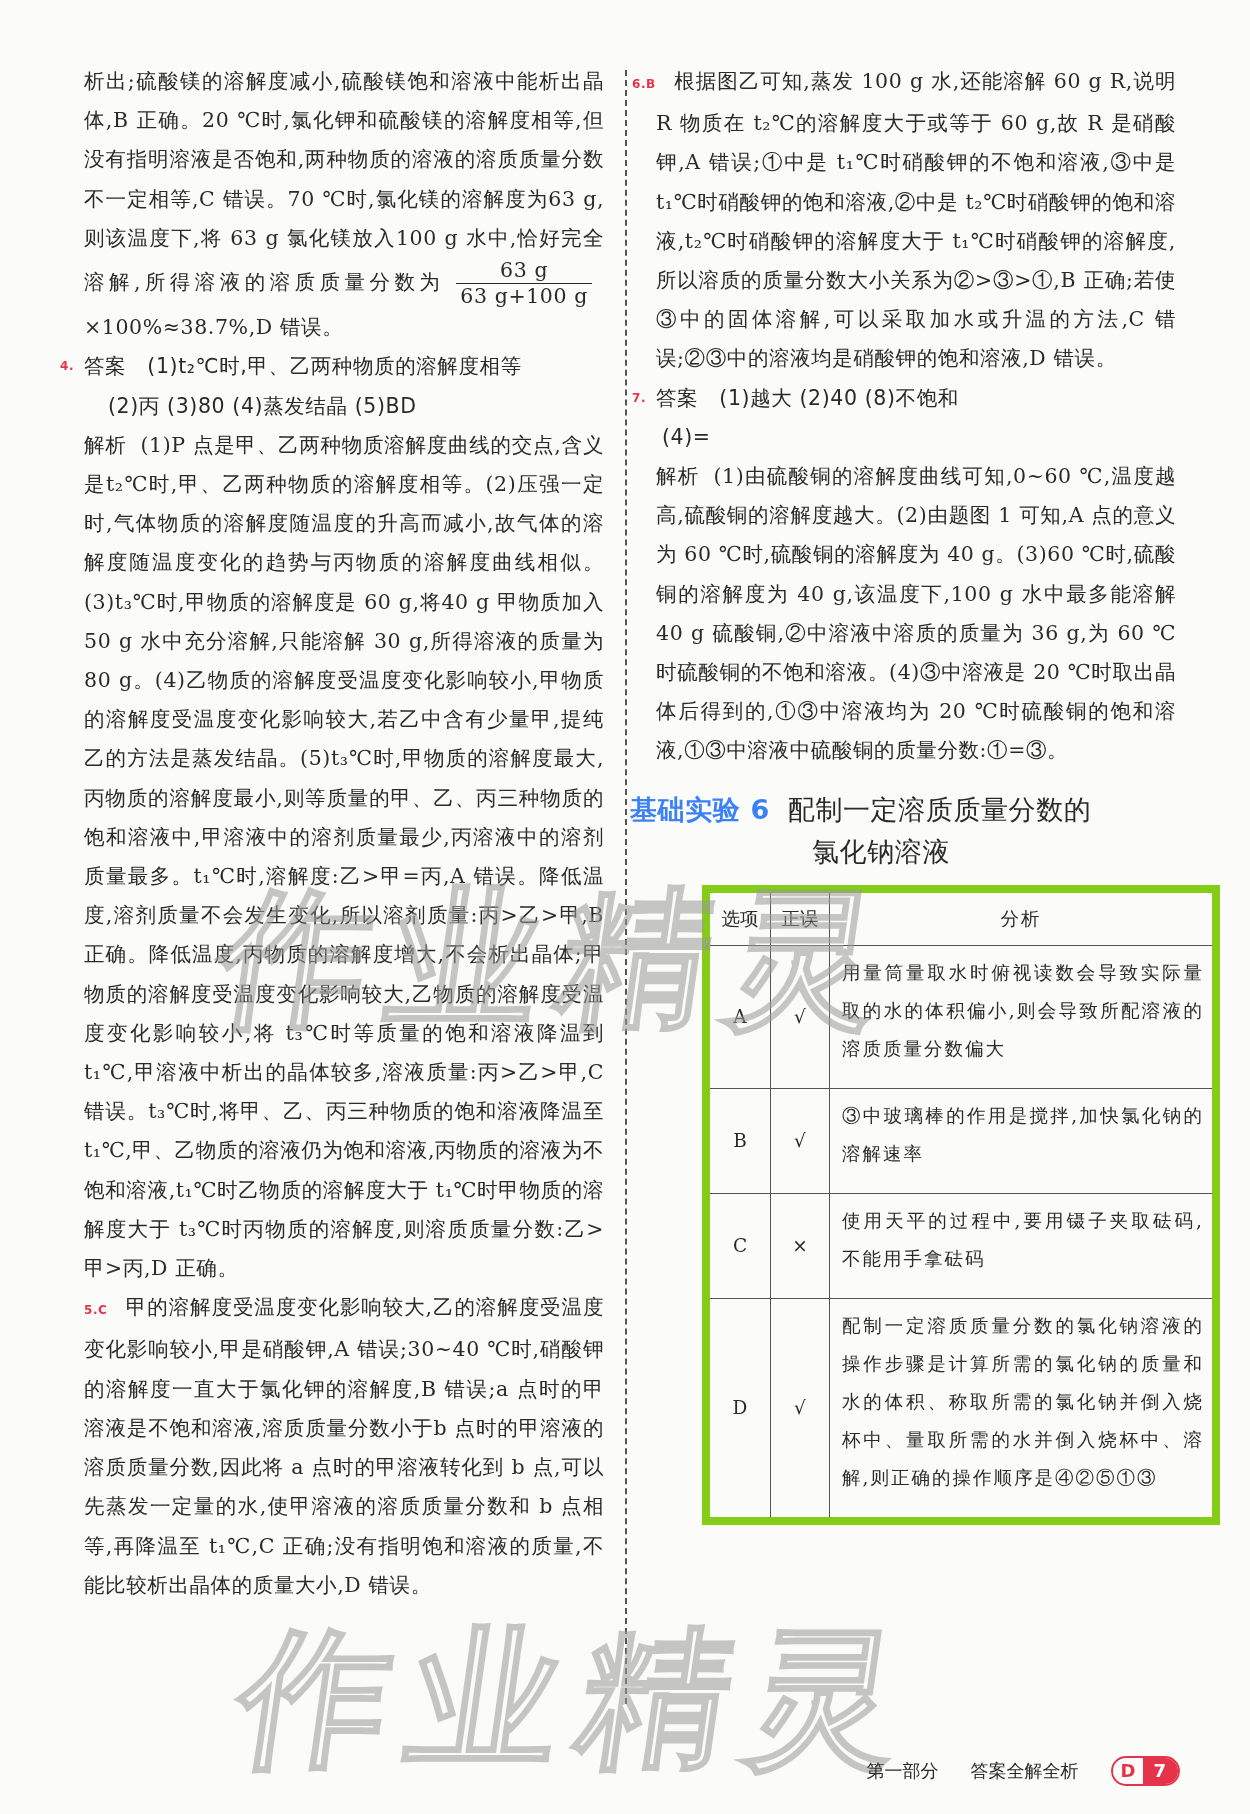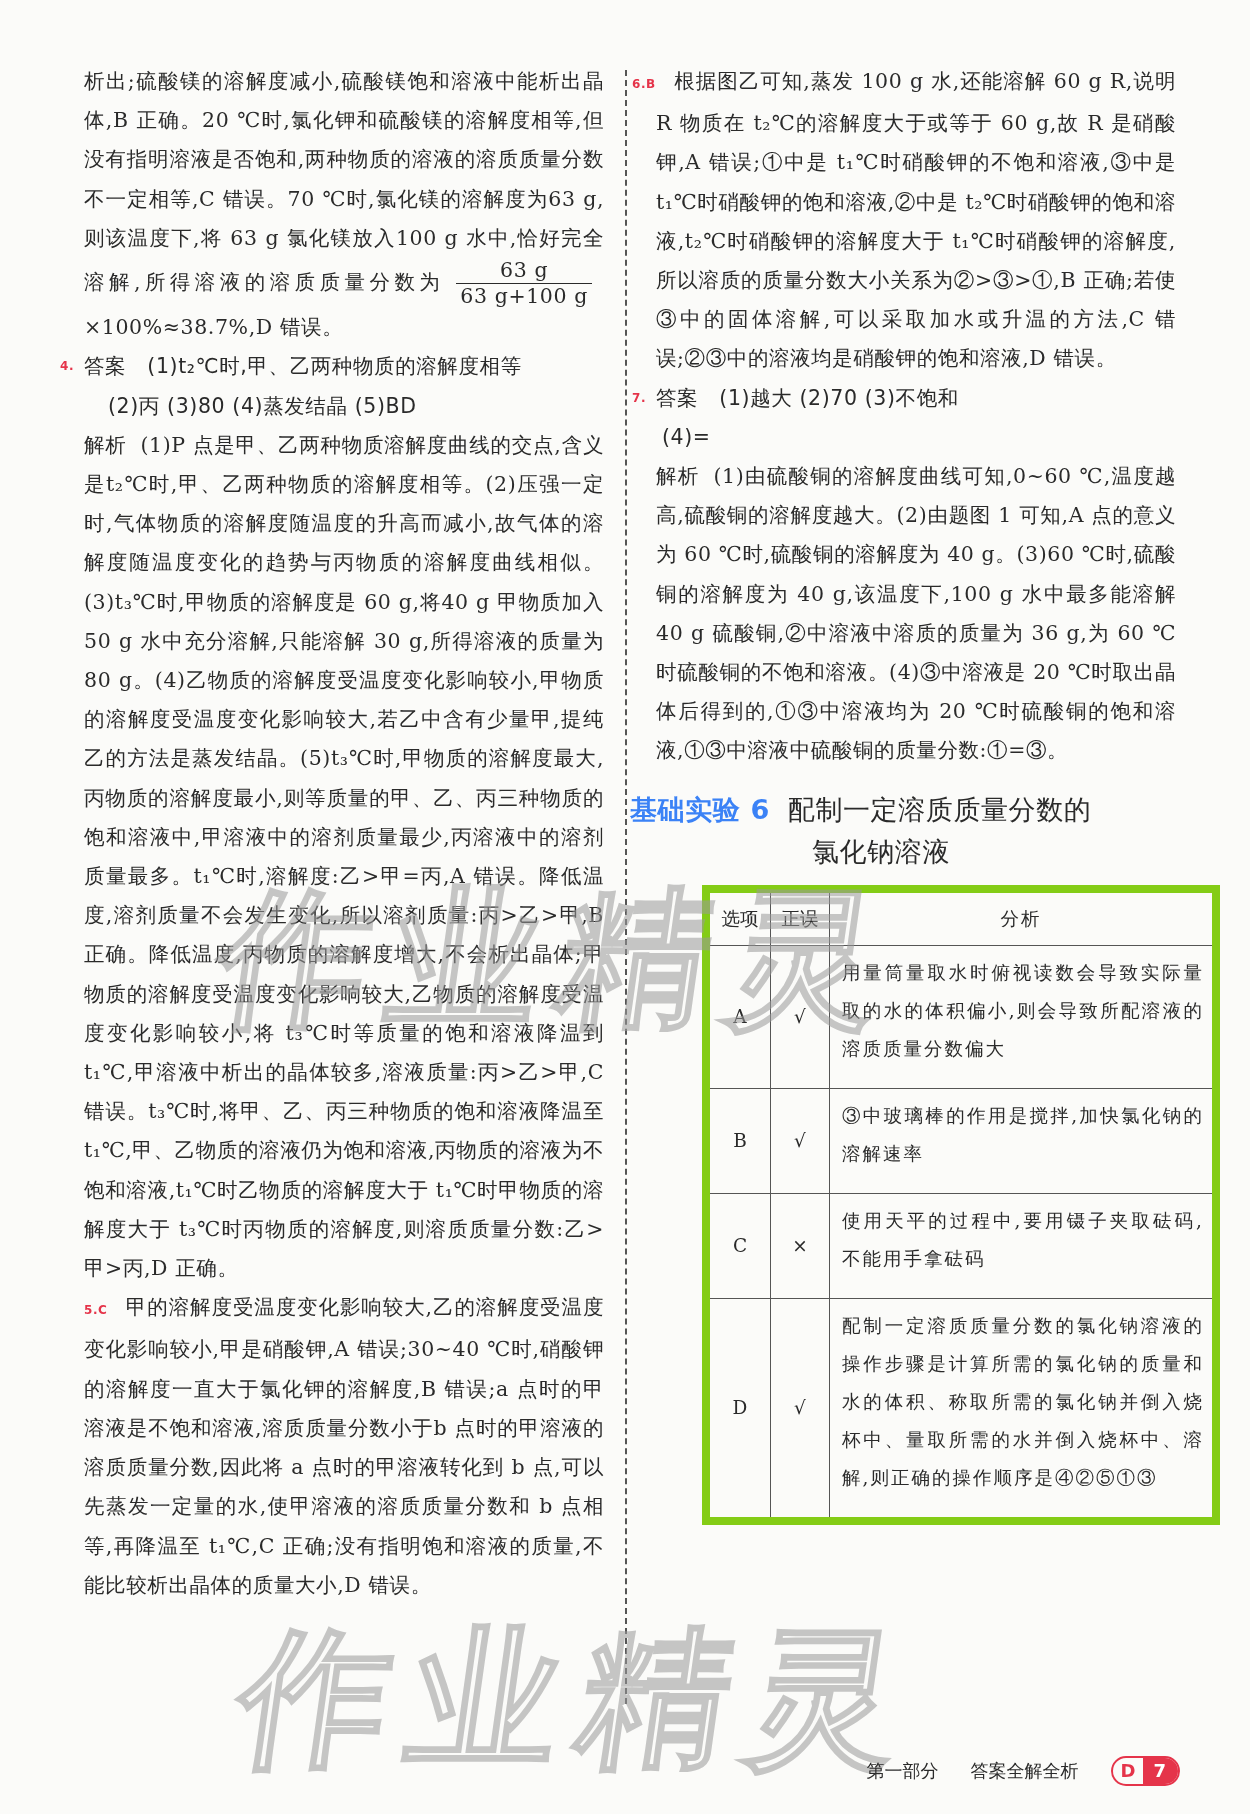--- a/index.html
+++ b/index.html
@@ -93,21 +93,21 @@
 
   <div class="col col-right">
     <div class="item">
       <p><span class="num inline" style="margin-left:-24px">6.B</span><span>根据图乙可知,蒸发 100 g 水,还能溶解 60 g R,说明 R 物质在 t₂℃的溶解度大于或等于 60 g,故 R 是硝酸钾,A 错误;①中是 t₁℃时硝酸钾的不饱和溶液,③中是 t₁℃时硝酸钾的饱和溶液,②中是 t₂℃时硝酸钾的饱和溶液,t₂℃时硝酸钾的溶解度大于 t₁℃时硝酸钾的溶解度,所以溶质的质量分数大小关系为②&gt;③&gt;①,B 正确;若使③中的固体溶解,可以采取加水或升温的方法,C 错误;②③中的溶液均是硝酸钾的饱和溶液,D 错误。</span></p>
     </div>
 
     <div class="item">
       <div class="answer-row">
         <span class="num">7.</span>
         <span class="label">答案</span>
-        <span>(1)越大  (2)70  (3)不饱和</span>
+        <span>(1)越大  (2)40  (8)不饱和</span>
       </div>
       <div class="answer-cont" style="padding-left:6px">(4)=</div>
       <p><span class="label">解析</span><span>(1)由硫酸铜的溶解度曲线可知,0~60 ℃,温度越高,硫酸铜的溶解度越大。(2)由题图 1 可知,A 点的意义为 60 ℃时,硫酸铜的溶解度为 40 g。(3)60 ℃时,硫酸铜的溶解度为 40 g,该温度下,100 g 水中最多能溶解 40 g 硫酸铜,②中溶液中溶质的质量为 36 g,为 60 ℃时硫酸铜的不饱和溶液。(4)③中溶液是 20 ℃时取出晶体后得到的,①③中溶液均为 20 ℃时硫酸铜的饱和溶液,①③中溶液中硫酸铜的质量分数:①=③。</span></p>
     </div>
 
     <div class="section-title">
       <span class="tag">基础实验 6</span><span>配制一定溶质质量分数的</span>
       <span class="sub">氯化钠溶液</span>
     </div>
 

